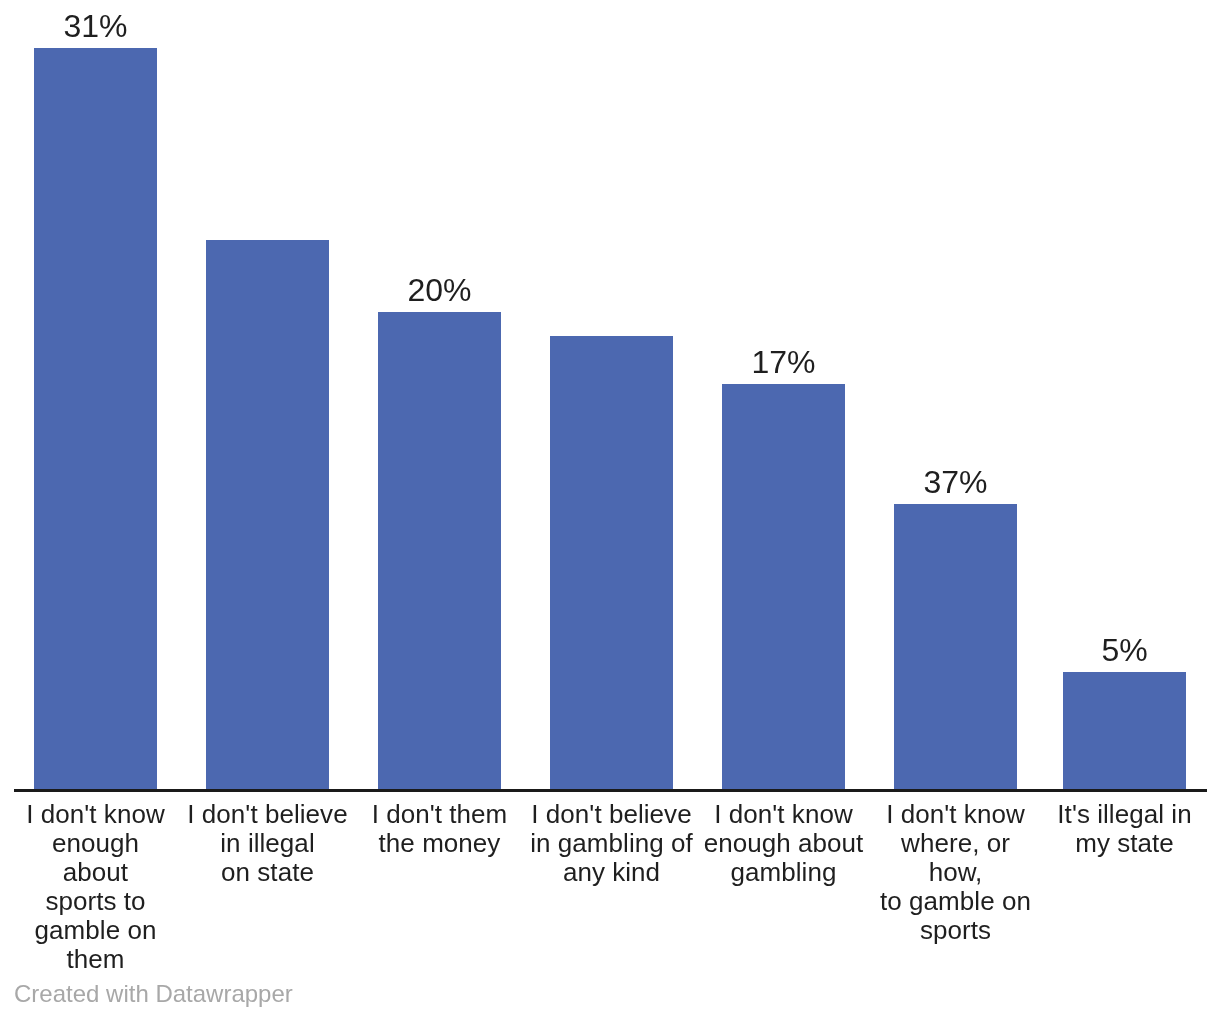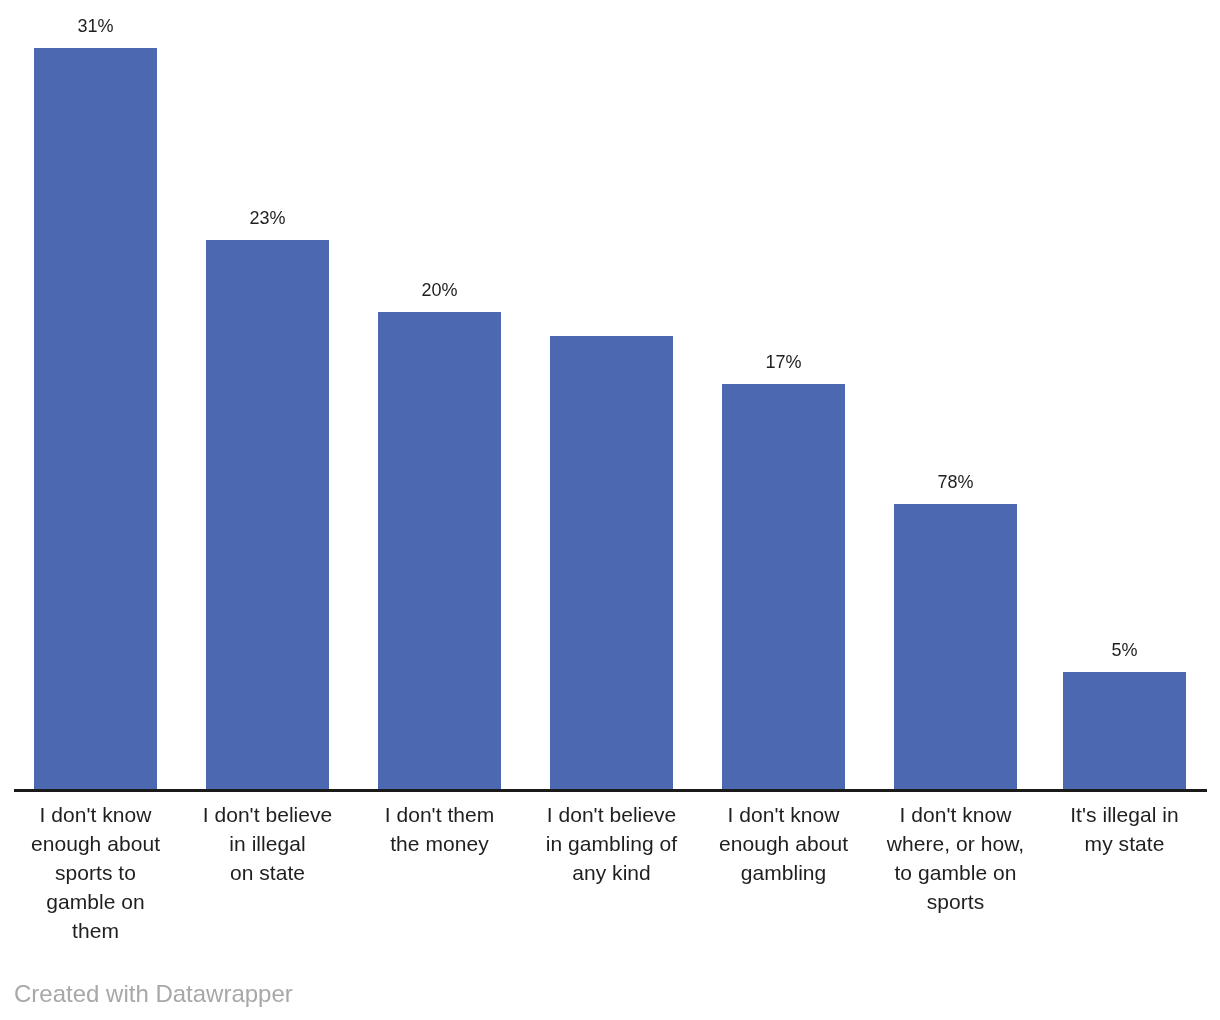--- a/index.html
+++ b/index.html
@@ -42,21 +42,21 @@
     right: 0;
     bottom: 0;
     background: #4c68b0;
   }
 
   .bar-value {
     position: absolute;
     left: -30px;
     right: -30px;
     text-align: center;
-    font-size: 18px;
+    font-size: 32px;
     line-height: 28px;
     color: #1f1f1f;
     white-space: nowrap;
   }
 
   
   #axis-line {
     position: absolute;
     left: 14px;
     top: 789px;
@@ -71,21 +71,21 @@
     left: 0;
     top: 800px;
     width: 1220px;
     height: 150px;
   }
 
   .cat-label {
     position: absolute;
     top: 0;
     text-align: center;
-    font-size: 21px;
+    font-size: 26px;
     line-height: 29px;
     color: #1f1f1f;
     letter-spacing: 0.05px;
   }
 
   
   #footer-credit {
     position: absolute;
     left: 14px;
     top: 983px;
@@ -101,40 +101,39 @@
 <div id="chart-root">
 
   <div id="plot-area">
 
     <div class="bar-col" style="left:34px;width:123px;">
       <div class="bar-value" style="bottom:752px;">31%</div>
       <div class="bar-rect" style="height:744px;"></div>
     </div>
 
     <div class="bar-col" style="left:206px;width:123px;">
-      <div class="bar-value" style="bottom:560px;">23%</div>
       <div class="bar-rect" style="height:552px;"></div>
     </div>
 
     <div class="bar-col" style="left:378px;width:123px;">
       <div class="bar-value" style="bottom:488px;">20%</div>
       <div class="bar-rect" style="height:480px;"></div>
     </div>
 
     <div class="bar-col" style="left:550px;width:123px;">
       <div class="bar-rect" style="height:456px;"></div>
     </div>
 
     <div class="bar-col" style="left:722px;width:123px;">
       <div class="bar-value" style="bottom:416px;">17%</div>
       <div class="bar-rect" style="height:408px;"></div>
     </div>
 
     <div class="bar-col" style="left:894px;width:123px;">
-      <div class="bar-value" style="bottom:296px;">78%</div>
+      <div class="bar-value" style="bottom:296px;">37%</div>
       <div class="bar-rect" style="height:288px;"></div>
     </div>
 
     <div class="bar-col" style="left:1063px;width:123px;">
       <div class="bar-value" style="bottom:128px;">5%</div>
       <div class="bar-rect" style="height:120px;"></div>
     </div>
 
   </div>
 

